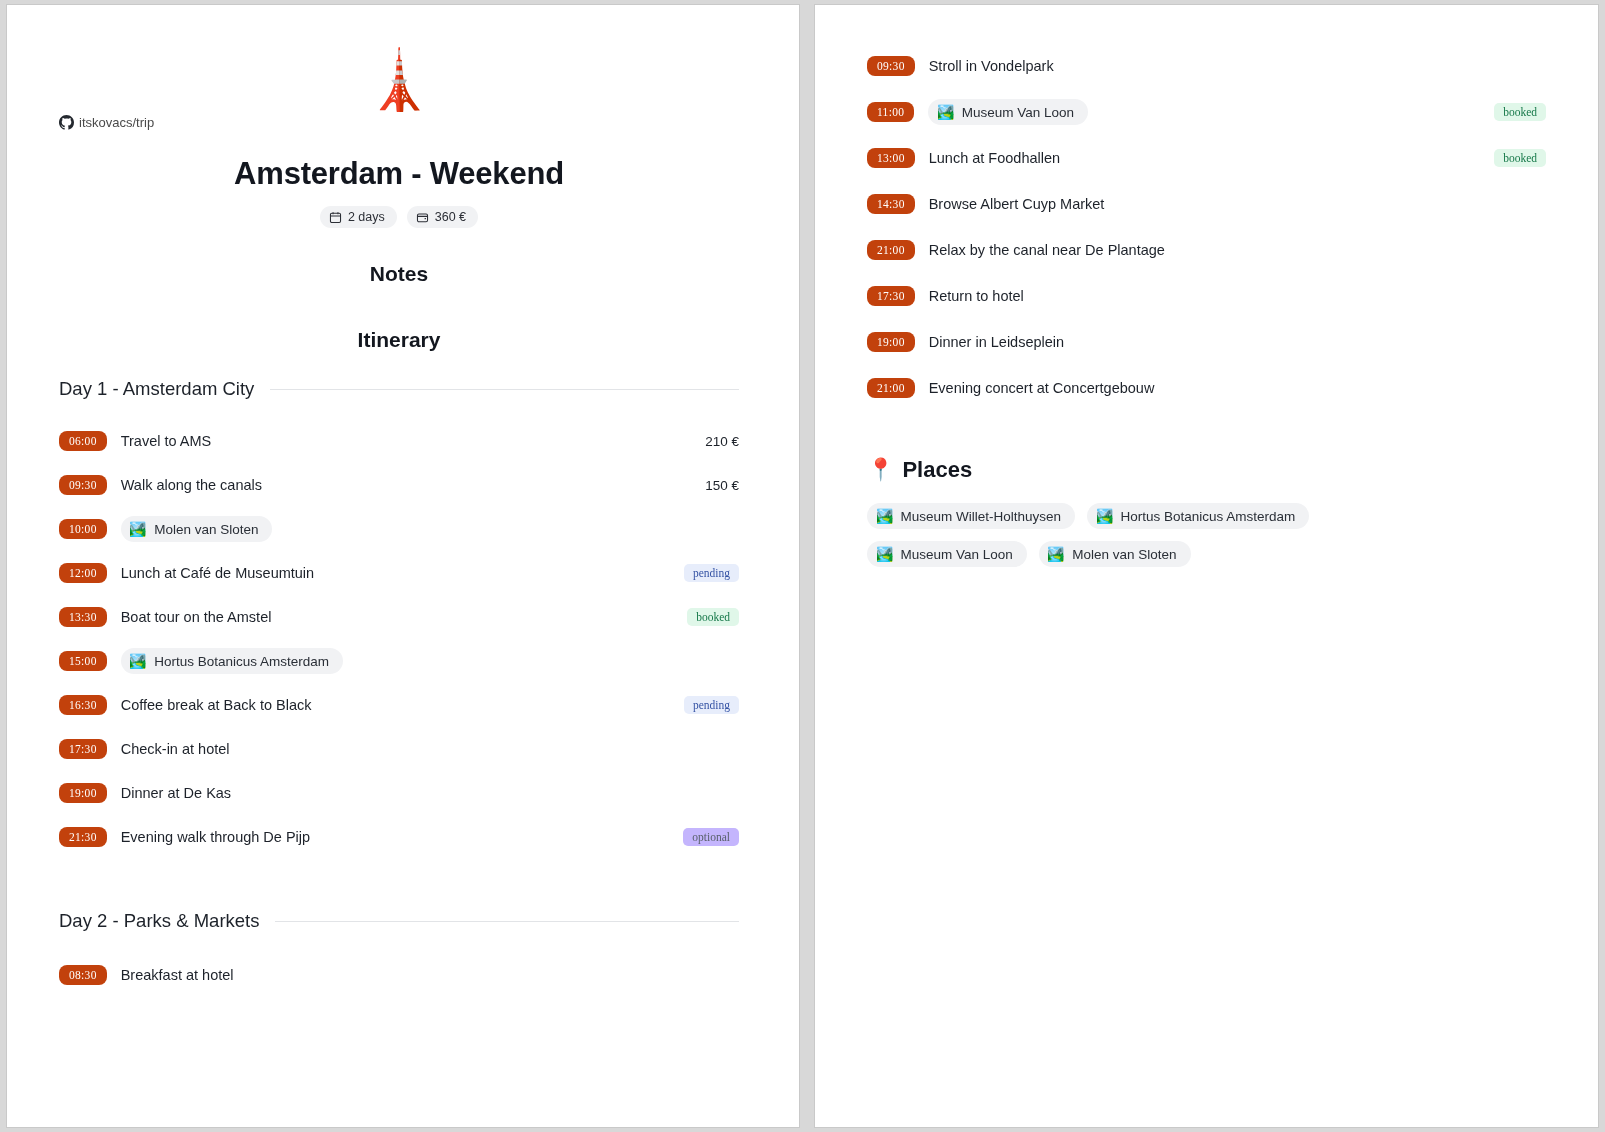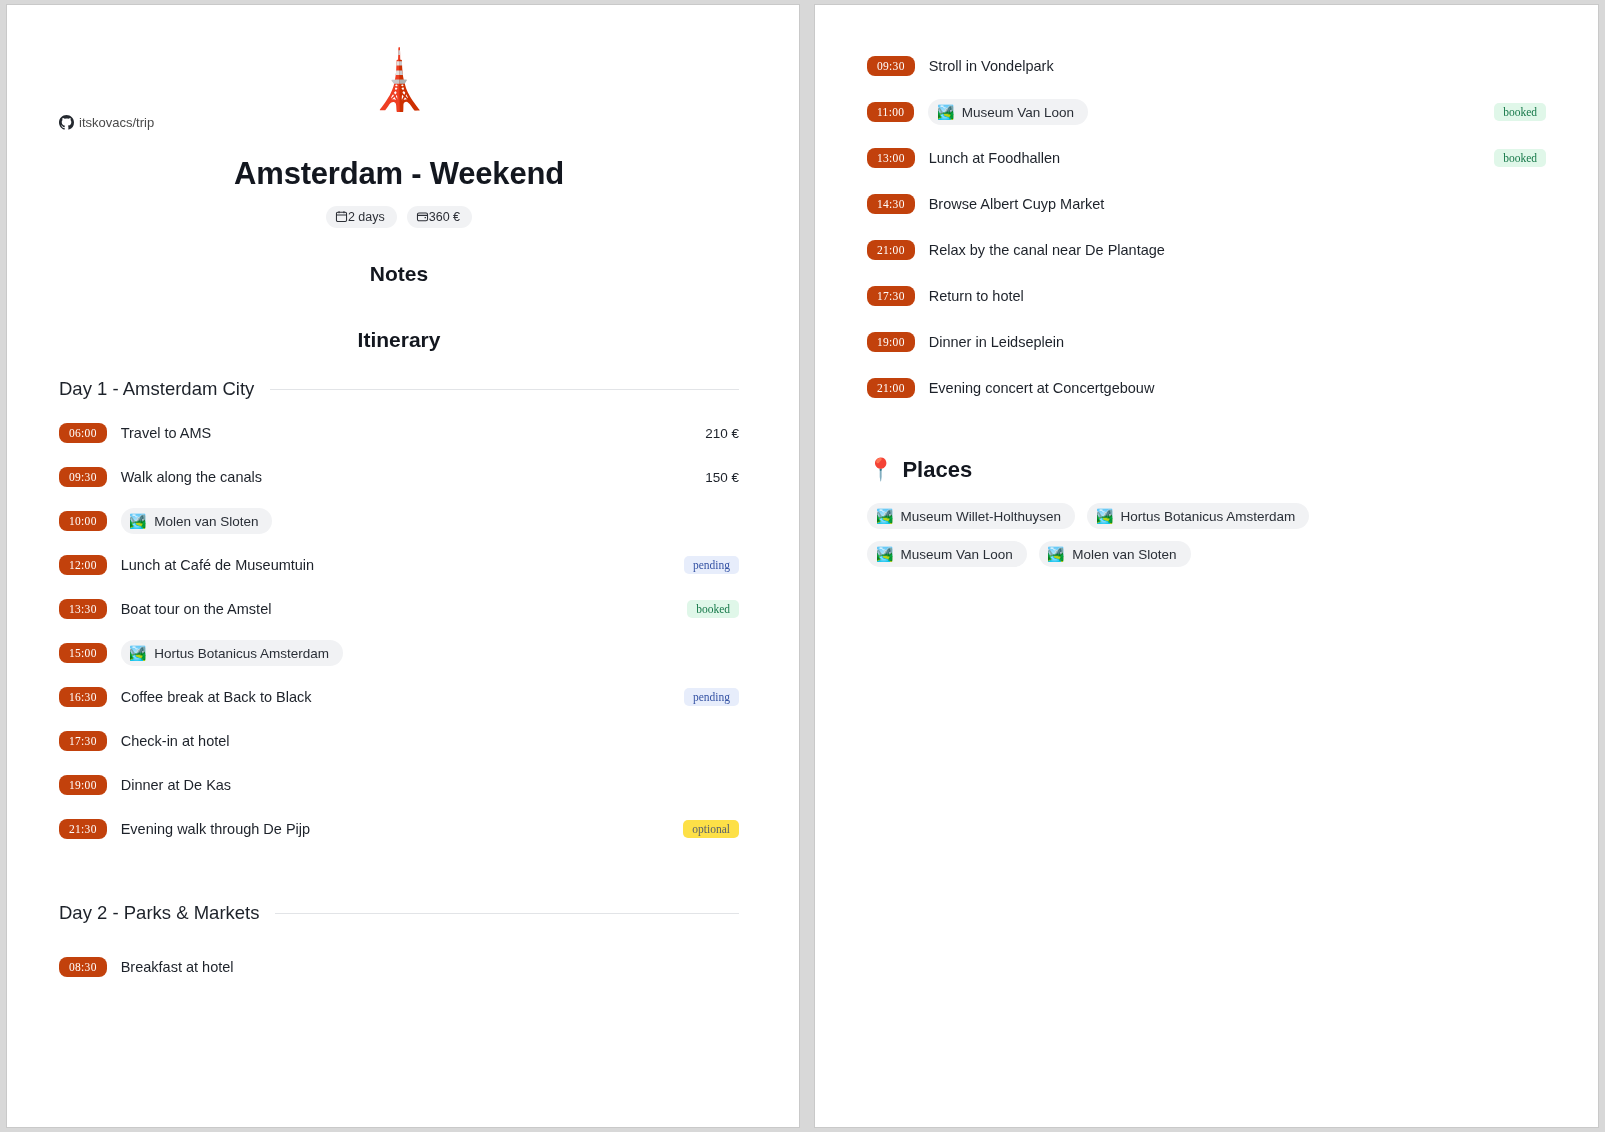--- a/index.html
+++ b/index.html
@@ -68,21 +68,22 @@
     gap: 10px;
     margin-top: 14px;
   }
   .meta-chip {
     background: #f1f2f4;
     border-radius: 13px;
     padding: 4px 12px 4px 9px;
     font-size: 12.5px;
     color: #2c2f36;
     display: flex;
-    align-items: flex-start;
+    align-items: flex-end;
+    gap: 6px;
   }
   .meta-chip svg { display: block; }
   h2.sec {
     font-size: 21px;
     font-weight: bold;
     color: #13171f;
     margin: 34px 0 0 0;
     text-align: center;
   }
   .note-block {
@@ -102,21 +103,21 @@
   .day-head .label {
     font-size: 18.5px;
     color: #1d222a;
     white-space: nowrap;
   }
   .day-head .rule {
     flex: 1;
     height: 1px;
     background: #e2e4e7;
   }
-  .items { margin-top: 18px; }
+  .items { margin-top: 26px; }
   .item {
     display: flex;
     align-items: center;
     gap: 14px;
     min-height: 30px;
     margin-bottom: 14px;
   }
   .time {
     background: #c2410c;
     color: #ffffff;
@@ -148,21 +149,21 @@
     color: #1d222a;
   }
   .badge {
     font-size: 11.5px;
     border-radius: 5px;
     padding: 3px 9px;
     font-family: Liberation Serif, serif;
   }
   .badge.pending { background: #e7edfb; color: #3553a4; }
   .badge.booked  { background: #e0f7e9; color: #17794a; }
-  .badge.optional{ background: #fde047; color: #5a616c; }
+  .badge.optional{ background: #c4b5fd; color: #5a616c; }
 
   
   .right-inner {
     padding: 46px 52px 0 52px;
   }
   .right-inner .item { margin-bottom: 16px; }
   h2.places {
     font-size: 22px;
     font-weight: bold;
     color: #13171f;

